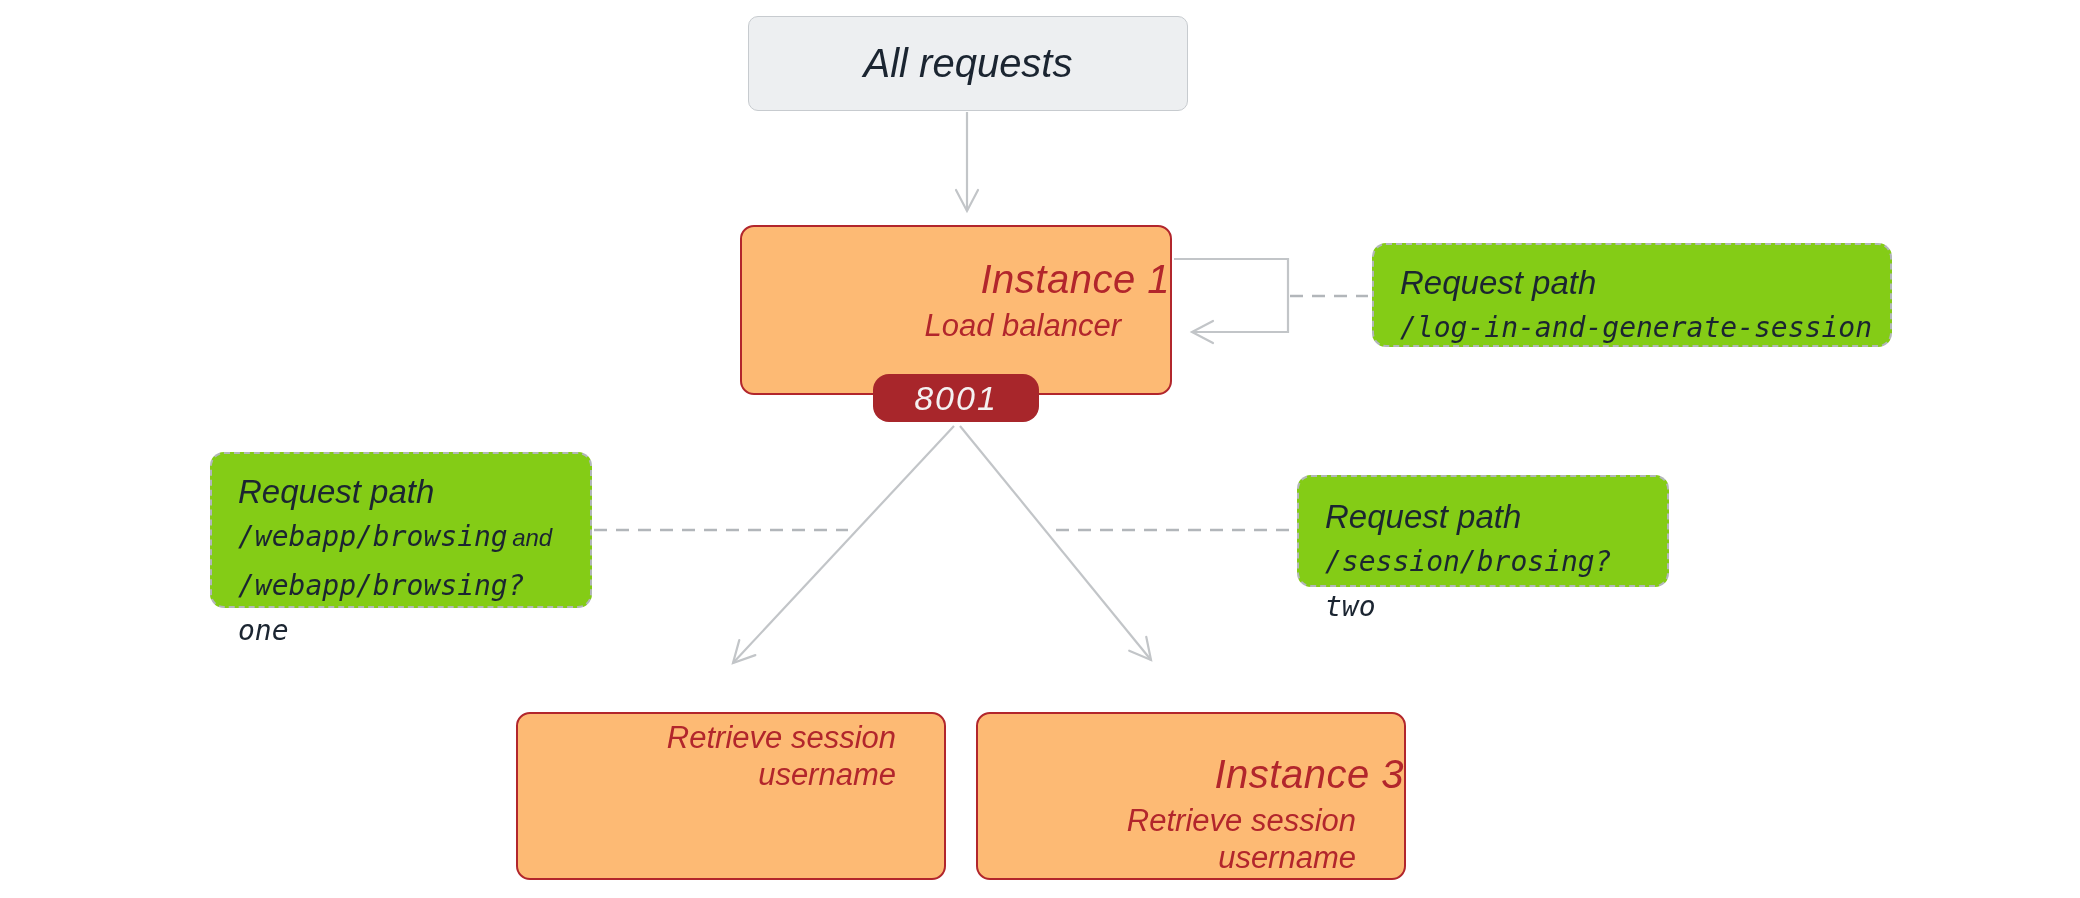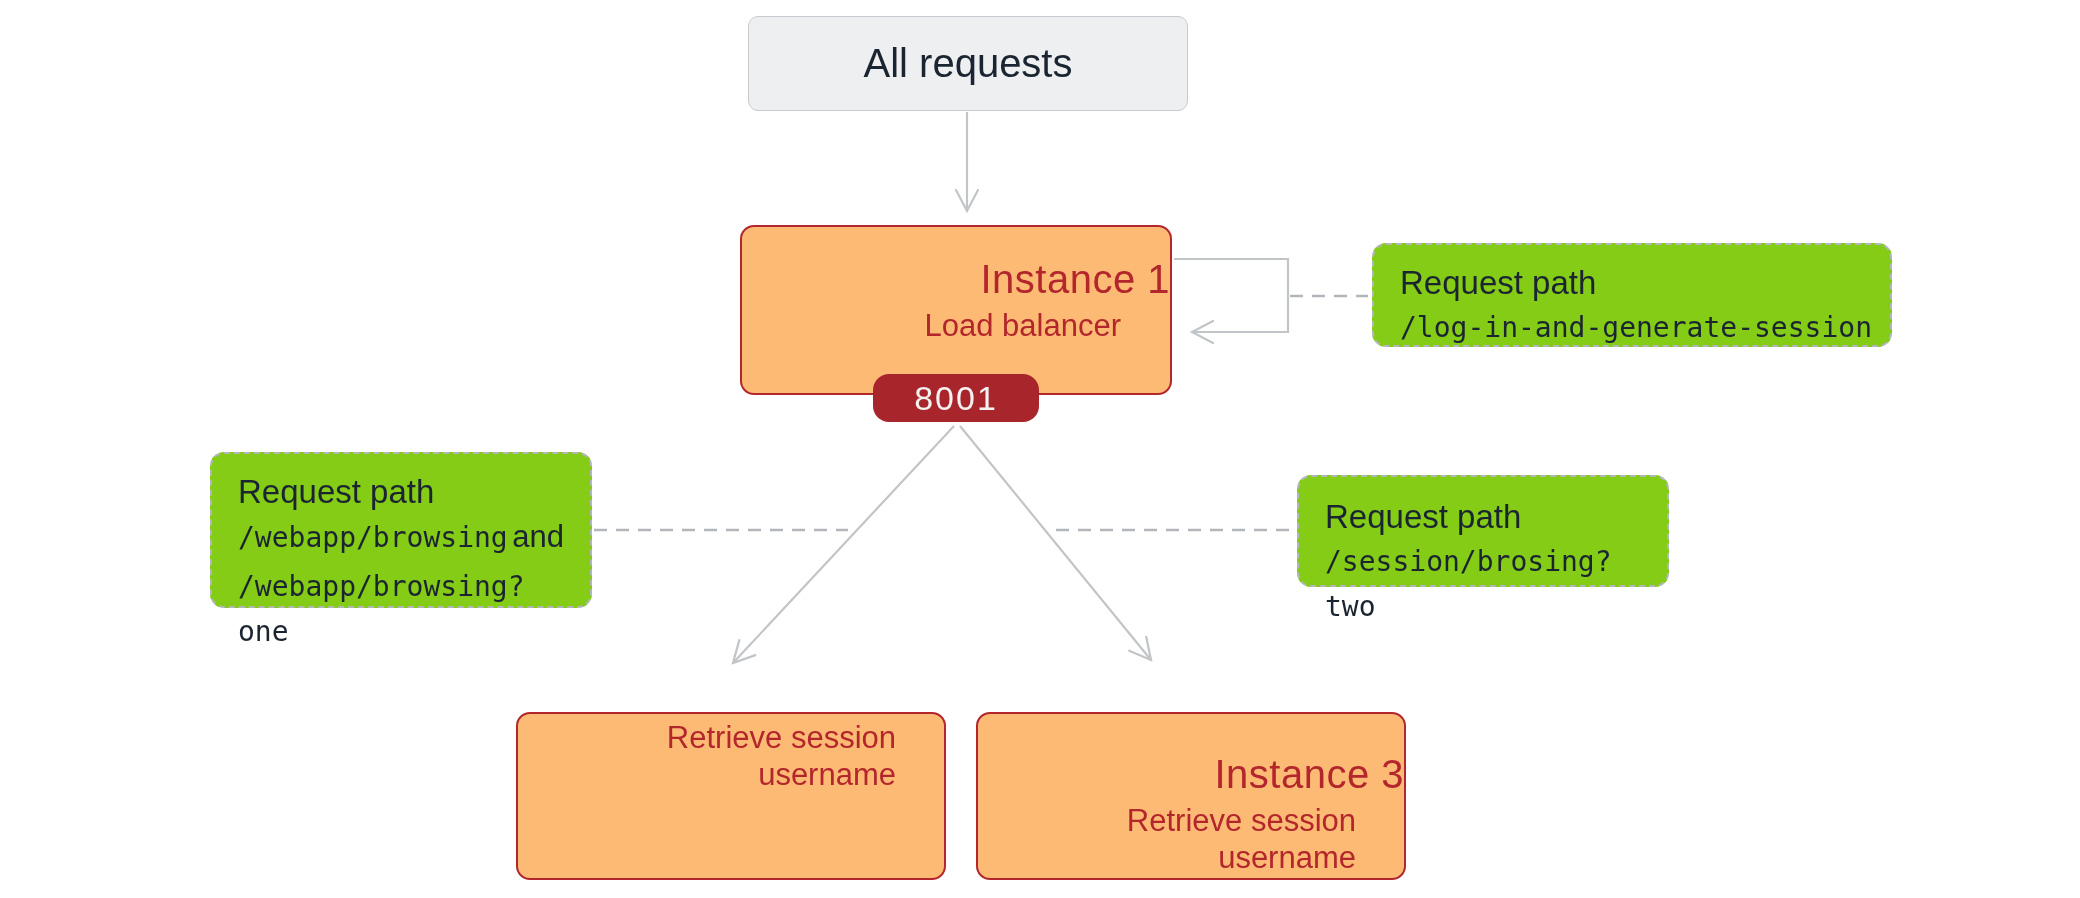--- a/index.html
+++ b/index.html
@@ -12,20 +12,21 @@
     --all-requests-border:#c7cbcf;
   }
   *{box-sizing:border-box;}
   html,body{margin:0;padding:0;background:#ffffff;}
   .canvas{
     position:relative;
     width:2080px;height:898px;
     background:#ffffff;
     font-family:"Liberation Sans", sans-serif;
     overflow:hidden;
+    font-style:italic;
   }
   
   svg.connectors{position:absolute;left:0;top:0;width:2080px;height:898px;pointer-events:none;}
   .solid-line{fill:none;stroke:var(--connector-gray,#c2c5c8);stroke-width:2.2;}
   .dashed-line{fill:none;stroke:var(--dashed-gray,#b2b6ba);stroke-width:2.4;stroke-dasharray:13 9;}
   .arrowhead-path{fill:none;stroke:var(--connector-gray,#c2c5c8);stroke-width:2.2;stroke-linecap:round;}
   
   .node{
     position:absolute;
     background:#fdba74;
@@ -63,21 +64,21 @@
     position:absolute;
     border:2px dashed var(--dashed-gray);
     border-radius:14px;
     color:var(--navy);
     padding:15px 18px 0 26px;
     line-height:45px;
     background:#84cc16;
   }
   .note-title{font-size:33px;}
   .mono{font-family:"DejaVu Sans Mono", monospace;font-size:28px;}
-  .and-word{font-size:31px;}
+  .and-word{font-size:24px;}
   #note-login{left:1372px;top:243px;width:520px;height:104px;}
   #note-browsing{left:210px;top:452px;width:382px;height:156px;}
   #note-brosing{left:1297px;top:475px;width:372px;height:112px;padding-top:17px;}
   
   #instance1{left:740px;top:225px;width:432px;height:170px;}
   #instance2{left:516px;top:712px;width:430px;height:168px;}
   #instance3{left:976px;top:712px;width:430px;height:168px;}
 </style>
 </head>
 <body>

